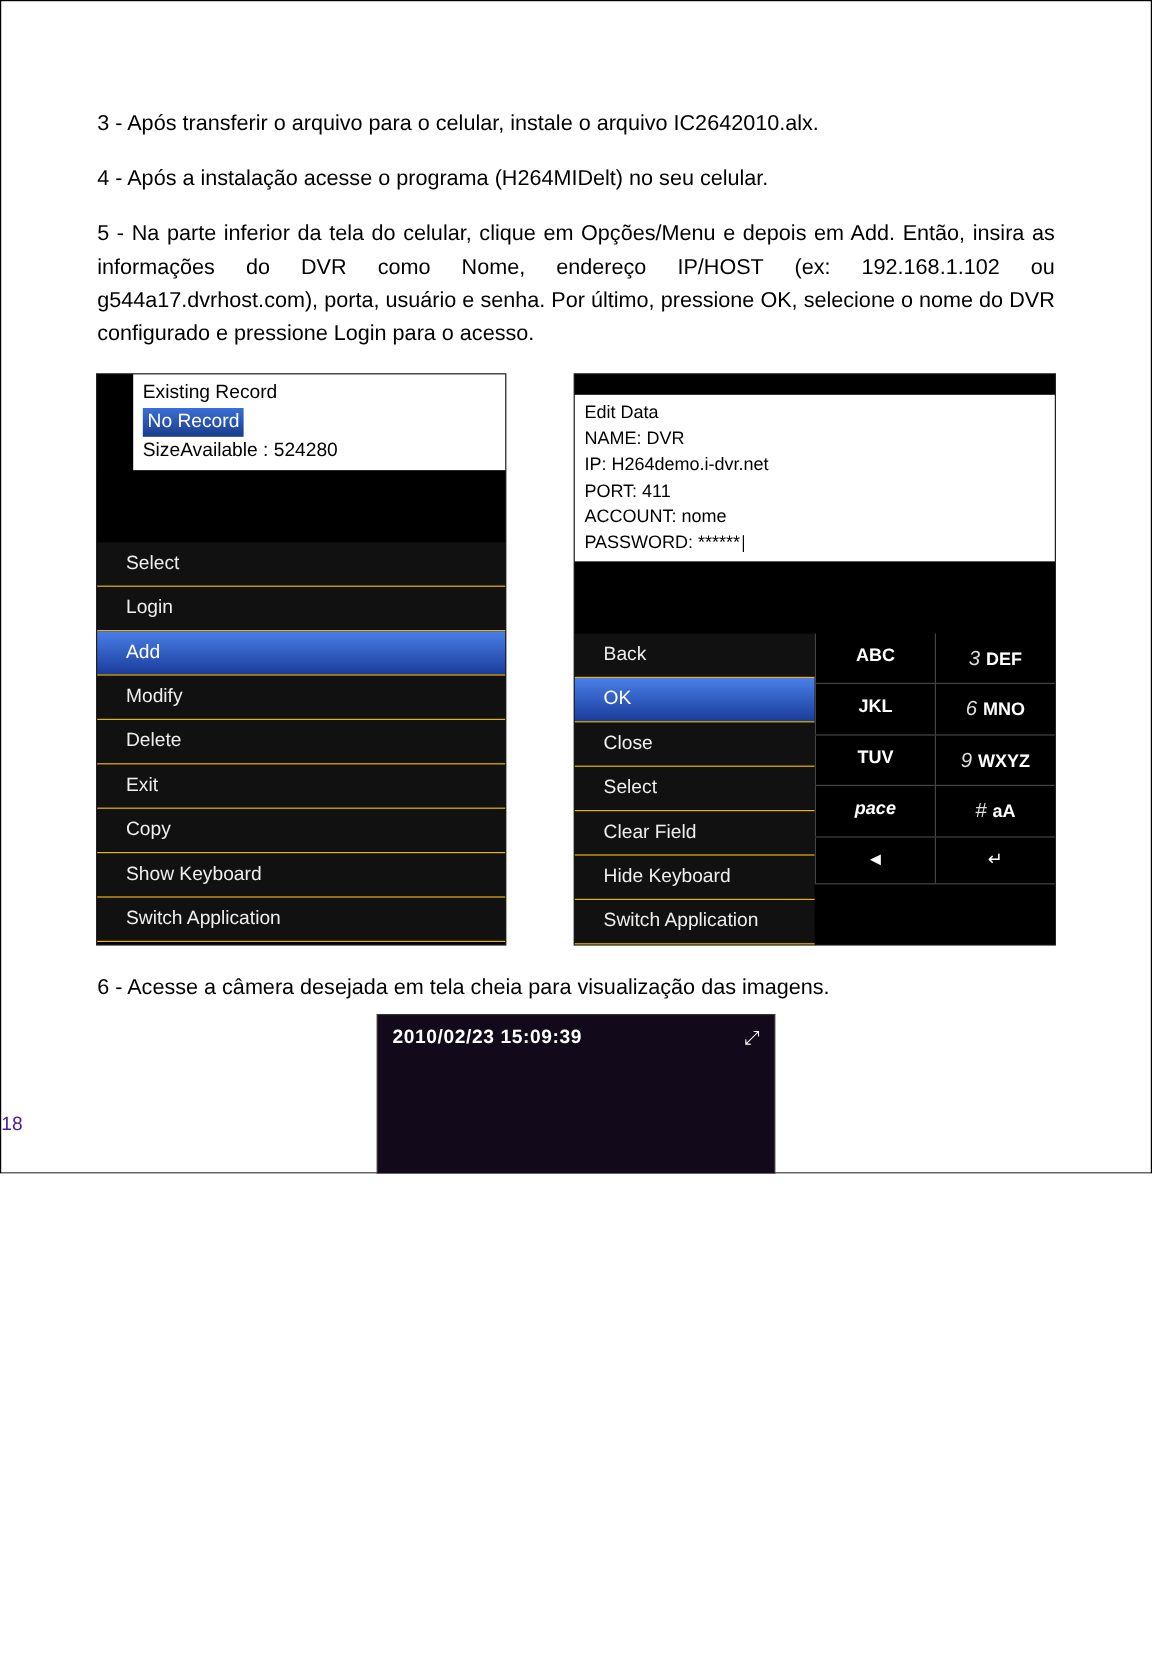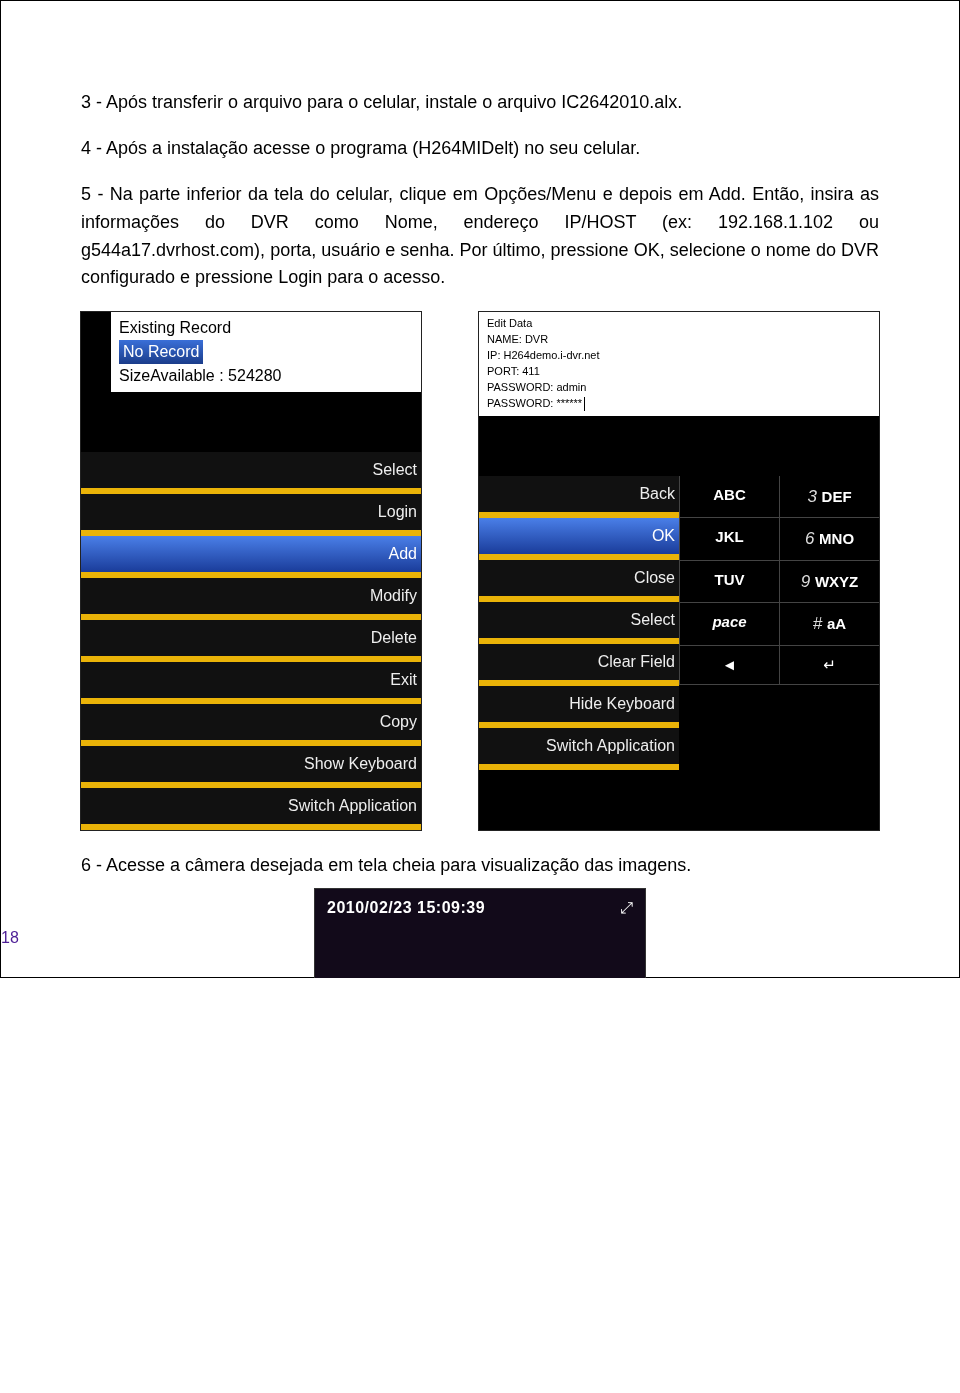--- a/index.html
+++ b/index.html
@@ -53,24 +53,23 @@
     display: inline-block;
   }
   .phone .blackarea {
     background: #000;
     min-height: 60px;
   }
   .phone .menu {
     background: #111;
   }
   .phone .menu-item {
-    padding: 6px 4px;
-    border-bottom: 6px solid #eab308;
-    color: #eee;
-    text-align: right;
+    padding: 6px 24px;
+    border-bottom: 1px solid #eab308;
+    color: #eee;
   }
   .phone .menu-item.highlight {
     background: linear-gradient(#4a7fe8, #1a3c9a);
     color: #fff;
   }
   .phone2-wrap {
     display: flex;
   }
   .phone2-left {
     flex: 0 0 200px;
@@ -78,22 +77,23 @@
     color: #eee;
   }
   .phone2-right {
     flex: 1;
     background: #000;
   }
   .edit-data {
     background: #fff;
     color: #000;
     padding: 4px 8px;
-    font-size: 11px;
+    font-size: 15px;
     line-height: 1.45;
+    margin-top: 17px;
   }
   .edit-data .cursor::after {
     content: "";
     display: inline-block;
     width: 1px;
     height: 14px;
     background: #000;
     margin-left: 2px;
     vertical-align: middle;
   }
@@ -215,21 +215,21 @@
         <div class="menu-item">Switch Application</div>
       </div>
     </div>
 
     <div class="phone" style="width:400px">
       <div class="edit-data">
         <div>Edit Data</div>
         <div>NAME: DVR</div>
         <div>IP: H264demo.i-dvr.net</div>
         <div>PORT: 411</div>
-        <div>PASSWORD: admin</div>
+        <div>ACCOUNT: nome</div>
         <div class="cursor">PASSWORD: ******</div>
       </div>
       <div class="blackarea" style="min-height:60px"></div>
       <div class="phone2-wrap">
         <div class="phone2-left menu">
           <div class="menu-item">Back</div>
           <div class="menu-item highlight">OK</div>
           <div class="menu-item">Close</div>
           <div class="menu-item">Select</div>
           <div class="menu-item">Clear Field</div>

